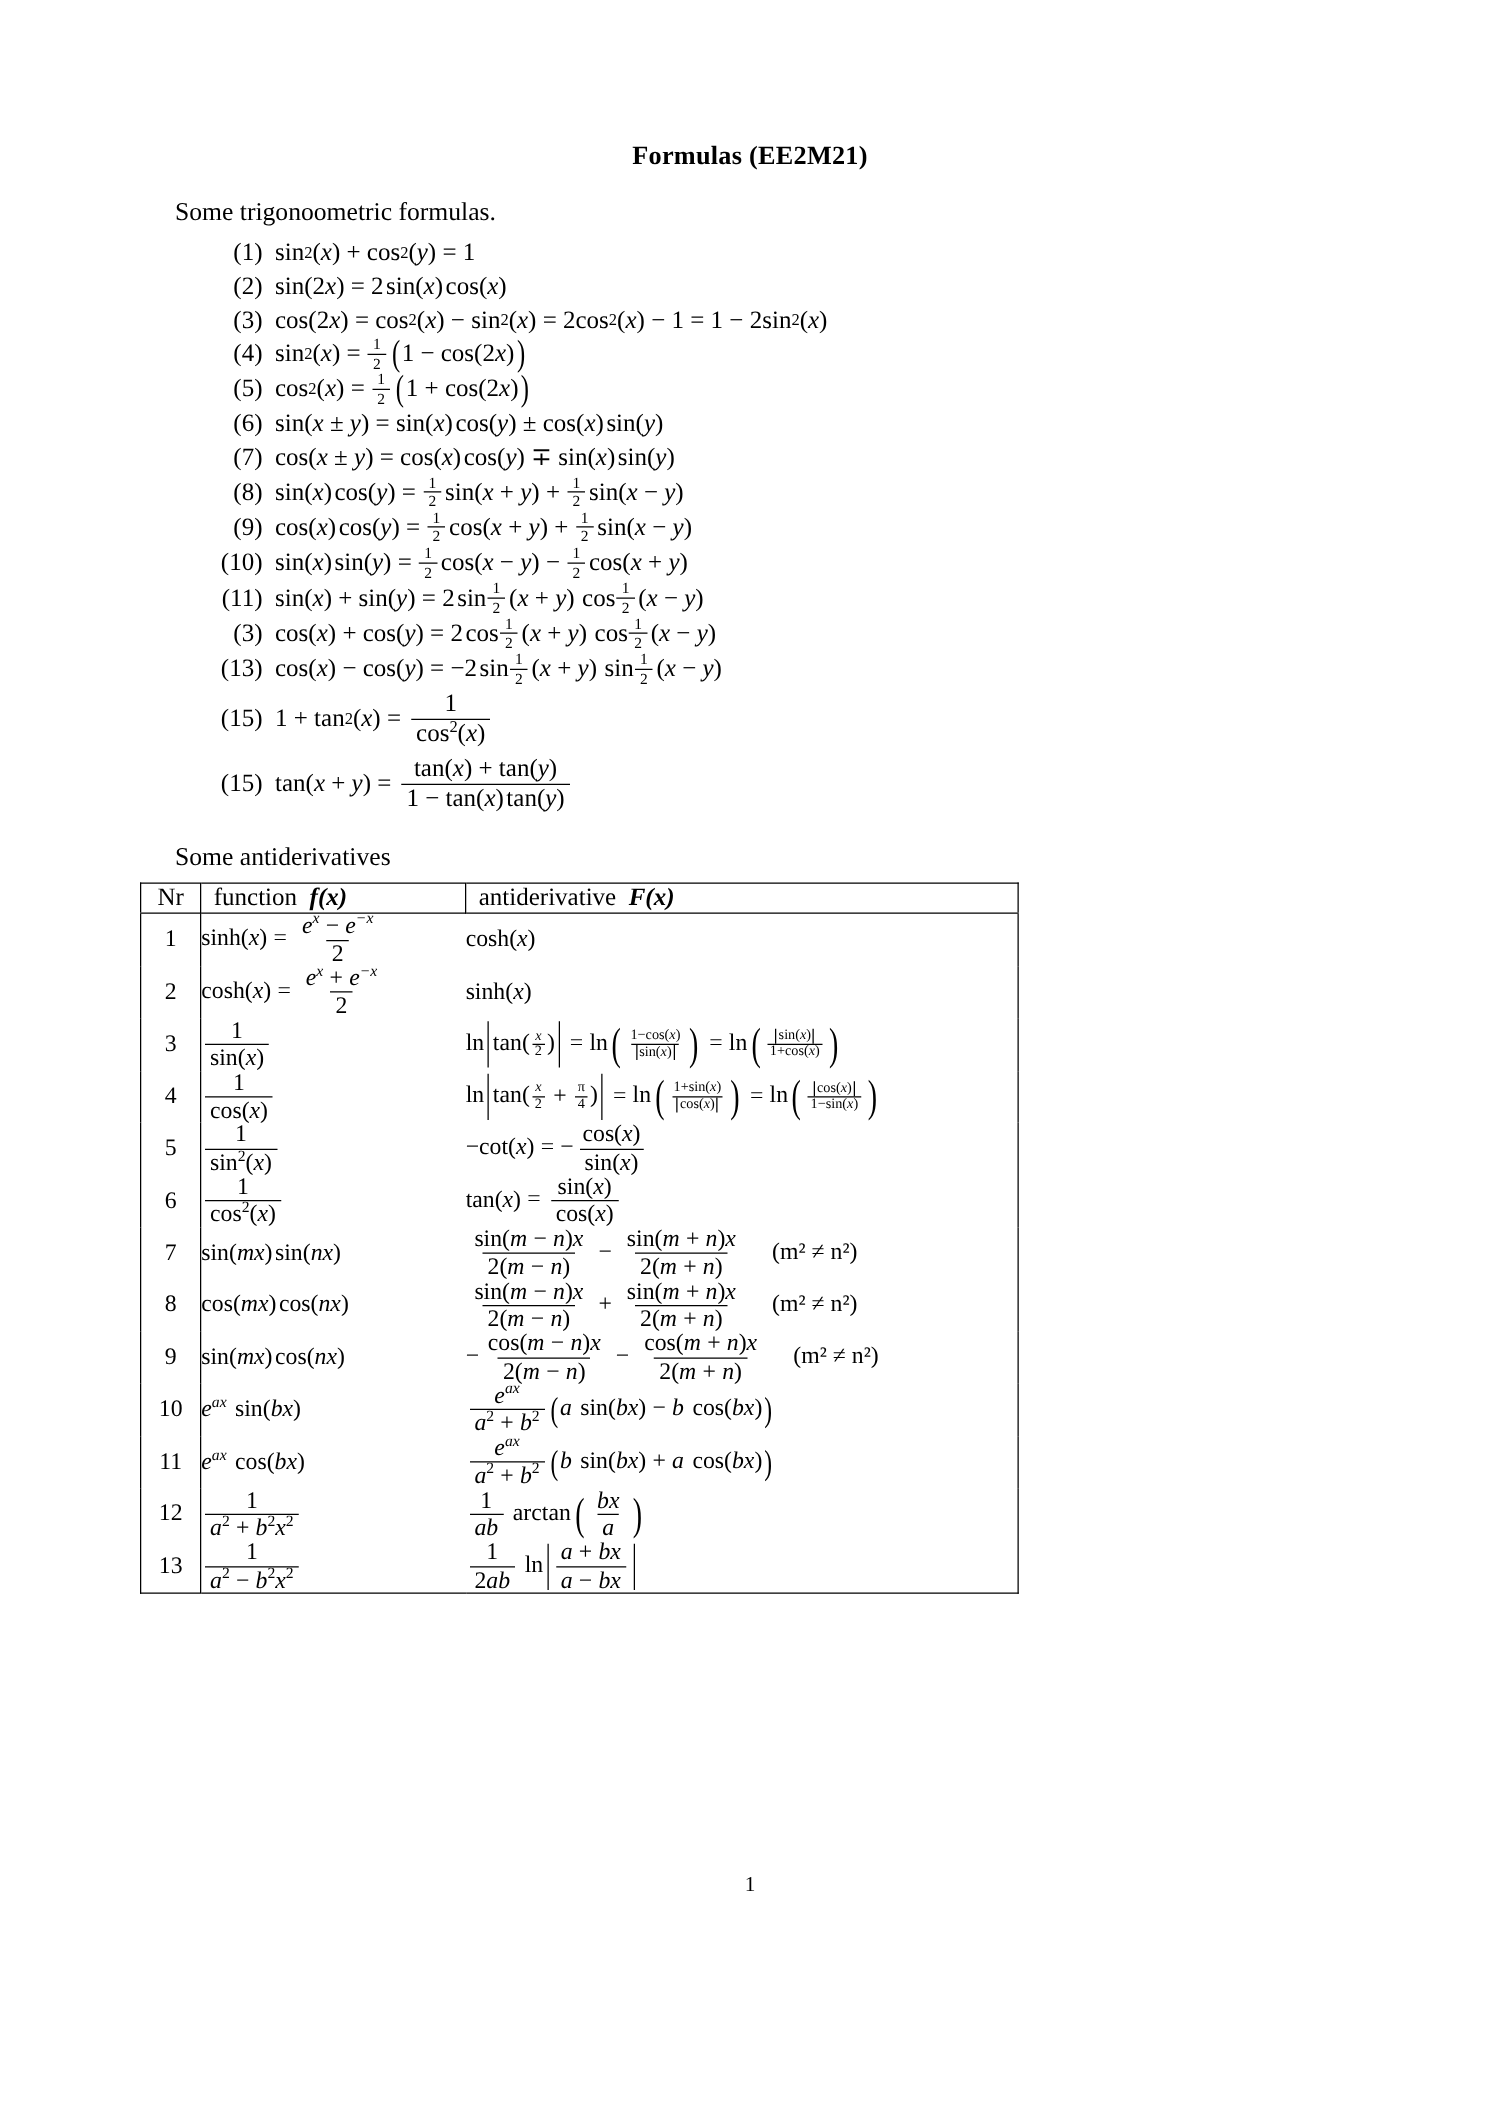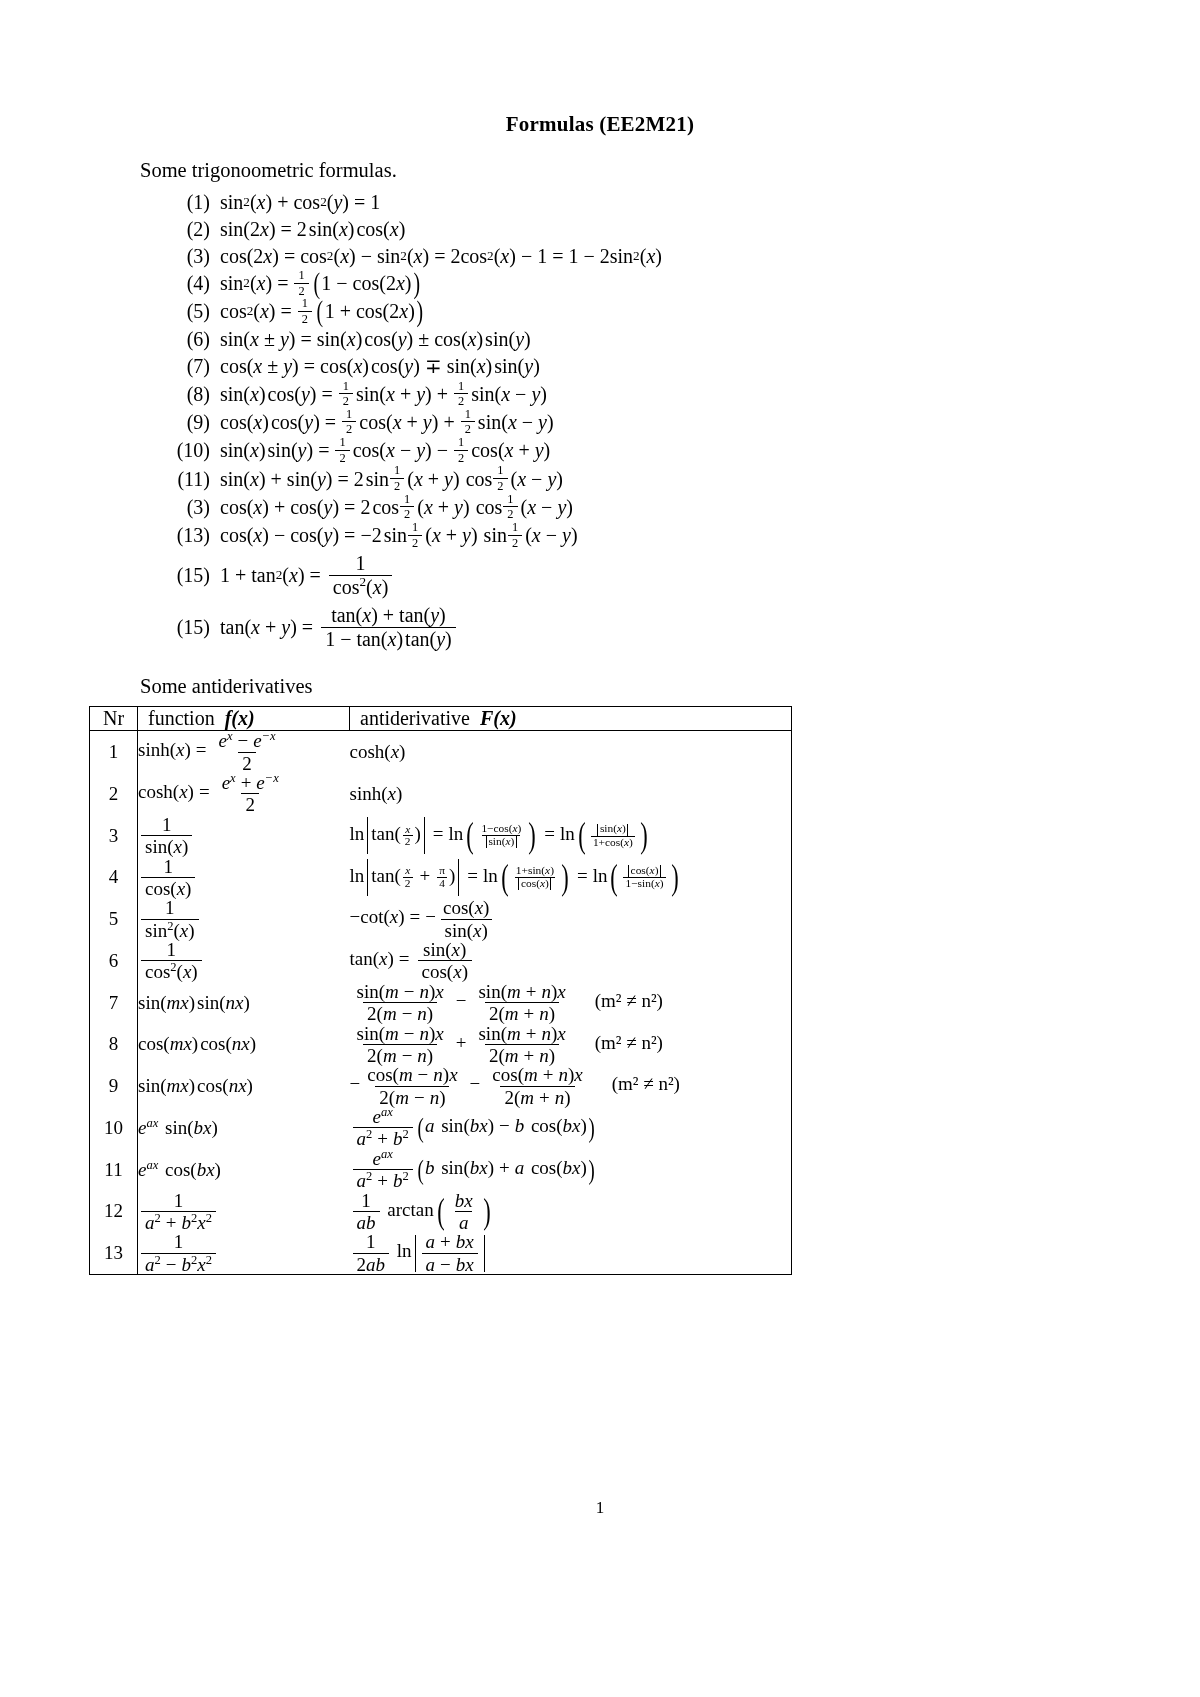--- a/index.html
+++ b/index.html
@@ -108,21 +108,21 @@
   .bar-sm {
     display: inline-block;
     width: 1px;
     background: #000;
     height: 1.05em;
     vertical-align: middle;
     margin: 0 1.5px;
   }
 
   
-  .table-wrap { margin-top: 8px; padding-left: 89px; }
+  .table-wrap { margin-top: 8px; padding-left: 112px; }
   table.anti {
     border-collapse: collapse;
     border: 1.2px solid #000;
     width: 702px;
     table-layout: fixed;
   }
   table.anti td, table.anti th {
     border: 0;
     padding: 0;
     vertical-align: middle;

